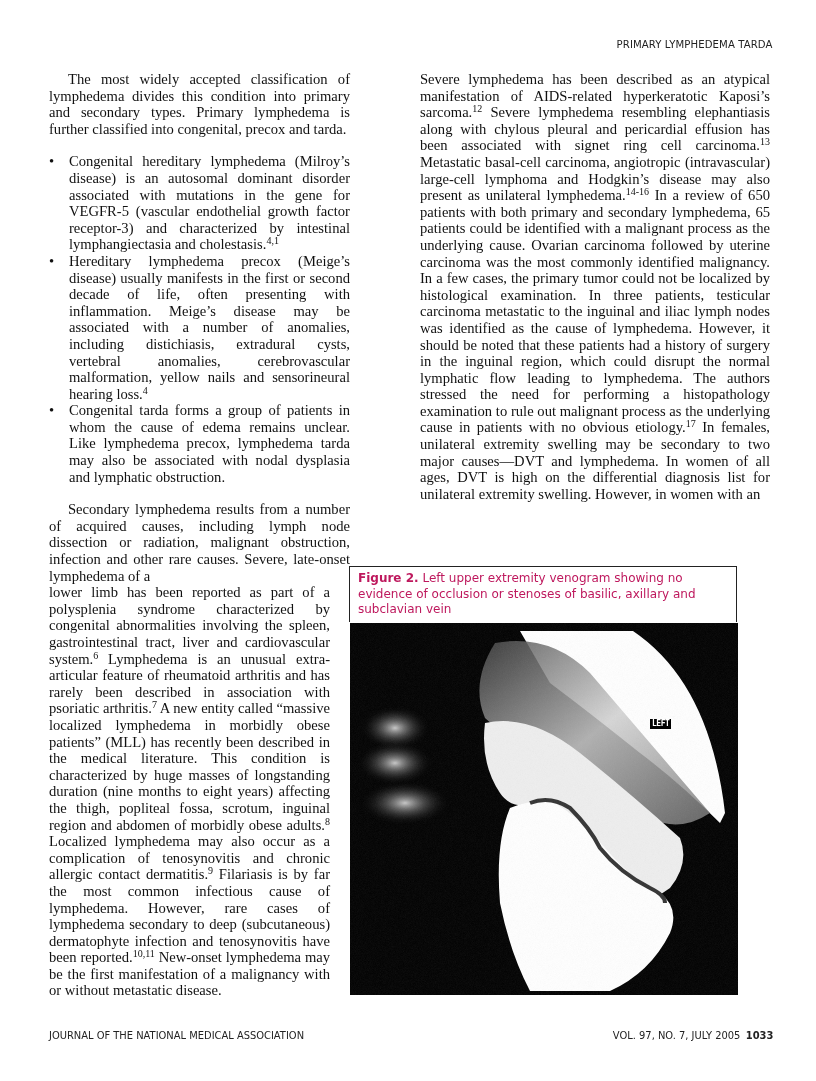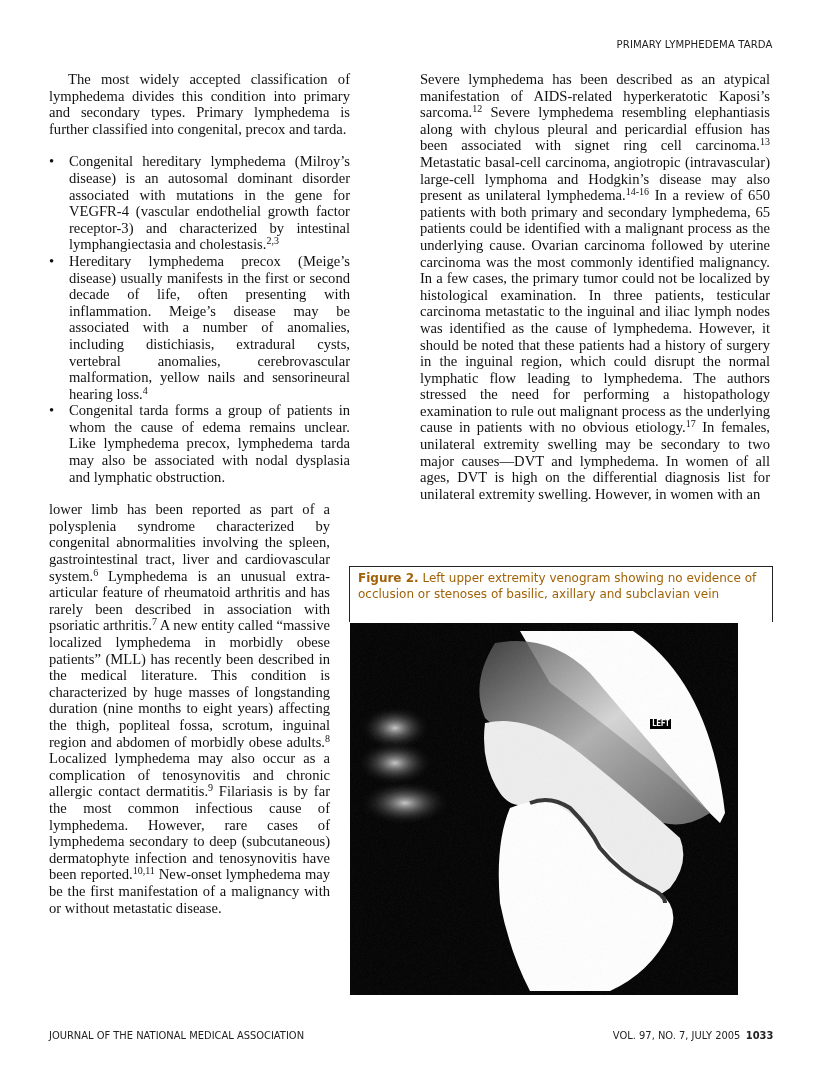--- a/index.html
+++ b/index.html
@@ -22,24 +22,24 @@
   ul.bullets { list-style: none; margin: 0; padding: 0; }
   ul.bullets li { position: relative; padding-left: 20px; }
   ul.bullets li .dot { position: absolute; left: 0; top: 0; }
   sup { font-size: 10px; line-height: 0; vertical-align: 5px; }
   .wrap-para { width: 301px; }
   .figure {
     position: absolute; left: 349px; top: 566px; width: 390px; height: 429px;
     background: #fff;
   }
   .fig-caption {
-    position: absolute; left: 0; top: 0; width: 424px; height: 56px;
+    position: absolute; left: 0; top: 0; width: 388px; height: 56px;
     border: 1.5px solid #222; border-bottom: none; box-sizing: border-box;
     padding: 4px 8px 0 8px;
-    font-family: "DejaVu Sans", sans-serif; font-size: 12px; line-height: 15.5px; color: #a16207;
+    font-family: "DejaVu Sans", sans-serif; font-size: 12px; line-height: 15.5px; color: #be185d;
   }
   .fig-caption b { font-weight: bold; }
   .fig-image {
     position: absolute; left: 1px; top: 57px; width: 388px; height: 372px;
     background: #fdba74; overflow: hidden;
   }
   .fig-image svg { display: block; }
   .left-marker {
     position: absolute; left: 300px; top: 96px;
     font-family: "DejaVu Sans Mono", monospace; font-size: 8px; font-weight: bold;
@@ -59,25 +59,26 @@
 </style>
 </head>
 <body>
 
 <div class="running-head">PRIMARY LYMPHEDEMA TARDA</div>
 
 <div class="col col-left">
   <p class="indent">The most widely accepted classification of lymphedema divides this condition into primary and secondary types. Primary lymphedema is further classified into congenital, precox and tarda.</p>
   <div class="gap"></div>
   <ul class="bullets">
-    <li><span class="dot">•</span><span>Congenital hereditary lymphedema (Milroy’s disease) is an autosomal dominant disorder associated with mutations in the gene for VEGFR-4 (vascular endothelial growth factor receptor-3) and characterized by intestinal lymphangiectasia and cholestasis.</span><sup>2,3</sup></li>
+    <li><span class="dot">•</span><span>Congenital hereditary lymphedema (Milroy’s disease) is an autosomal dominant disorder associated with mutations in the gene for VEGFR-5 (vascular endothelial growth factor receptor-3) and characterized by intestinal lymphangiectasia and cholestasis.</span><sup>4,1</sup></li>
     <li><span class="dot">•</span><span>Hereditary lymphedema precox (Meige’s disease) usually manifests in the first or second decade of life, often presenting with inflammation. Meige’s disease may be associated with a number of anomalies, including distichiasis, extradural cysts, vertebral anomalies, cerebrovascular malformation, yellow nails and sensorineural hearing loss.</span><sup>4</sup></li>
     <li><span class="dot">•</span><span>Congenital tarda forms a group of patients in whom the cause of edema remains unclear. Like lymphedema precox, lymphedema tarda may also be associated with nodal dysplasia and lymphatic obstruction.</span></li>
   </ul>
   <div class="gap"></div>
+  <p class="indent">Secondary lymphedema results from a number of acquired causes, including lymph node dissection or radiation, malignant obstruction, infection and other rare causes. Severe, late-onset lymphedema of a</p>
   <p class="wrap-para" style="width:281px"><span>lower limb has been reported as part of a polysplenia syndrome characterized by congenital abnormalities involving the spleen, gastrointestinal tract, liver and cardiovascular system.</span><sup>6</sup><span> Lymphedema is an unusual extra-articular feature of rheumatoid arthritis and has rarely been described in association with psoriatic arthritis.</span><sup>7</sup><span> A new entity called “massive localized lymphedema in morbidly obese patients” (MLL) has recently been described in the medical literature. This condition is characterized by huge masses of longstanding duration (nine months to eight years) affecting the thigh, popliteal fossa, scrotum, inguinal region and abdomen of morbidly obese adults.</span><sup>8</sup><span> Localized lymphedema may also occur as a complication of tenosynovitis and chronic allergic contact dermatitis.</span><sup>9</sup><span> Filariasis is by far the most common infectious cause of lymphedema. However, rare cases of lymphedema secondary to deep (subcutaneous) dermatophyte infection and tenosynovitis have been reported.</span><sup>10,11</sup><span> New-onset lymphedema may be the first manifestation of a malignancy with or without metastatic disease.</span></p>
 </div>
 
 <div class="col col-right">
   <p><span>Severe lymphedema has been described as an atypical manifestation of AIDS-related hyperkeratotic Kaposi’s sarcoma.</span><sup>12</sup><span> Severe lymphedema resembling elephantiasis along with chylous pleural and pericardial effusion has been associated with signet ring cell carcinoma.</span><sup>13</sup><span> Metastatic basal-cell carcinoma, angiotropic (intravascular) large-cell lymphoma and Hodgkin’s disease may also present as unilateral lymphedema.</span><sup>14-16</sup><span> In a review of 650 patients with both primary and secondary lymphedema, 65 patients could be identified with a malignant process as the underlying cause. Ovarian carcinoma followed by uterine carcinoma was the most commonly identified malignancy. In a few cases, the primary tumor could not be localized by histological examination. In three patients, testicular carcinoma metastatic to the inguinal and iliac lymph nodes was identified as the cause of lymphedema. However, it should be noted that these patients had a history of surgery in the inguinal region, which could disrupt the normal lymphatic flow leading to lymphedema. The authors stressed the need for performing a histopathology examination to rule out malignant process as the underlying cause in patients with no obvious etiology.</span><sup>17</sup><span> In females, unilateral extremity swelling may be secondary to two major causes—DVT and lymphedema. In women of all ages, DVT is high on the differential diagnosis list for unilateral extremity swelling. However, in women with an</span></p>
 </div>
 
 <div class="figure">
   <div class="fig-caption"><b>Figure 2.</b><span> Left upper extremity venogram showing no evidence of occlusion or stenoses of basilic, axillary and subclavian vein</span></div>
   <div class="fig-image">

